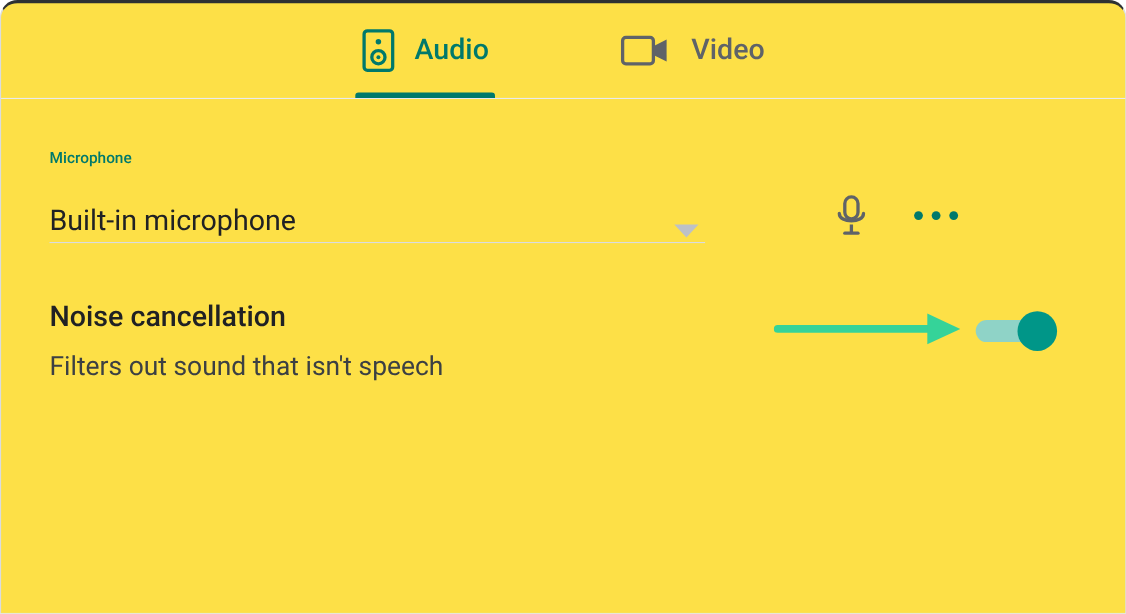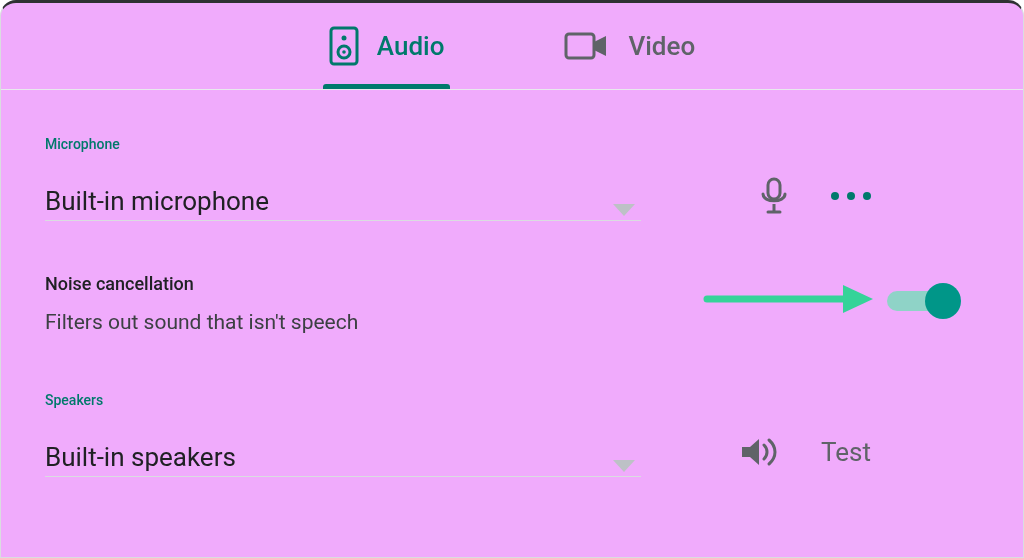--- a/index.html
+++ b/index.html
@@ -1,36 +1,36 @@
 <!DOCTYPE html>
 <html><head>
 <meta charset="utf-8">
 <style>
   html,body{margin:0;padding:0;font-family:"Google Sans",Roboto,Arial,sans-serif;background:#fff;color:#202124;}
   body{width:1024px;height:558px;overflow:hidden;}
-  .panel{width:1024px;height:558px;border:1.5px solid #dadce0;border-top:3px solid #2e3133;border-radius:16px 16px 0 0;box-sizing:border-box;background:#f0abfc;position:relative;}
+  .panel{width:1024px;height:558px;border:1.5px solid #dadce0;border-top:3px solid #2e3133;border-radius:16px 16px 0 0;box-sizing:border-box;background:#fde047;position:relative;}
   
   .tabstrip{height:86px;border-bottom:1px solid #e8eaed;display:flex;align-items:center;justify-content:center;gap:120px;}
   .tab{display:flex;align-items:center;gap:18px;height:100%;position:relative;cursor:pointer;}
   .tab .label{font-size:26px;font-weight:500;color:#5f6368;}
   .tab.active .label{color:#00796b;}
   .tab.active::after{content:"";position:absolute;left:-6px;right:-6px;bottom:0;height:5px;background:#00796b;border-radius:3px 3px 0 0;}
   .icon{display:flex;align-items:center;justify-content:center;}
   
   .content{padding:46px 44px 0 44px;}
   .section-title{color:#00796b;font-size:14px;font-weight:500;margin-bottom:18px;}
   .row{display:flex;align-items:center;width:100%;}
   .select{flex:0 0 596px;height:46px;border-bottom:1.5px solid #dadce0;display:flex;align-items:flex-end;justify-content:space-between;cursor:pointer;padding-bottom:4px;}
   .select-text{font-size:26px;color:#202124;}
   .chev{width:0;height:0;border-left:11px solid transparent;border-right:11px solid transparent;border-top:12px solid #bdc1c6;margin-right:6px;}
   .right-items{margin-left:auto;display:flex;align-items:center;gap:42px;padding-right:108px;}
   .noise-block{margin-top:52px;display:flex;align-items:flex-start;}
   .noise-text{flex:0 0 640px;}
-  .noise-title{font-size:18px;font-weight:500;color:#202124;margin-bottom:14px;}
-  .noise-desc{font-size:21px;color:#3c4043;margin-top:16px;}
+  .noise-title{font-size:26px;font-weight:500;color:#202124;margin-bottom:14px;}
+  .noise-desc{font-size:24px;color:#3c4043;margin-top:16px;}
   .arrow-wrap{flex:1;display:flex;align-items:center;justify-content:flex-end;padding-right:18px;position:relative;top:6px;}
   .toggle{width:74px;height:40px;position:relative;cursor:pointer;}
   .toggle .track{position:absolute;left:0;top:10px;width:60px;height:20px;border-radius:20px;background:#8fd3c7;}
   .toggle .knob{position:absolute;right:0;top:2px;width:36px;height:36px;border-radius:50%;background:#009688;}
   .speakers-block{margin-top:58px;}
   .test-text{font-size:26px;color:#5f6368;}
   
   .ico-stroke{stroke:#5f6368;fill:none;}
   .ico-fill{fill:#5f6368;}
   .ico-stroke-teal{stroke:#00796b;fill:none;}
@@ -104,34 +104,15 @@
             <polygon points="140,6 170,20 140,34" fill="#35d399"></polygon>
           </svg>
         </span>
         <div class="toggle" style="margin-left:14px;">
           <div class="track"></div>
           <div class="knob"></div>
         </div>
       </div>
     </div>
 
-    <div class="speakers-block">
-      <div class="section-title">Speakers</div>
-      <div class="row">
-        <div class="select">
-          <span class="select-text">Built-in speakers</span>
-          <span class="chev"></span>
-        </div>
-        <div class="right-items">
-          <span class="icon">
-            <svg width="40" height="34" viewBox="0 0 40 34">
-              <path d="M3 12 L3 22 L11 22 L20 30 L20 4 L11 12 Z" class="ico-fill"></path>
-              <path d="M25 10 C29 14 29 20 25 24" class="ico-stroke" stroke-width="3" stroke-linecap="round"></path>
-              <path d="M30 5 C38 12 38 22 30 29" class="ico-stroke" stroke-width="3" stroke-linecap="round"></path>
-            </svg>
-          </span>
-          <span class="test-text">Test</span>
-        </div>
-      </div>
-    </div>
 
   </div>
 </div>
 
 </body></html>

